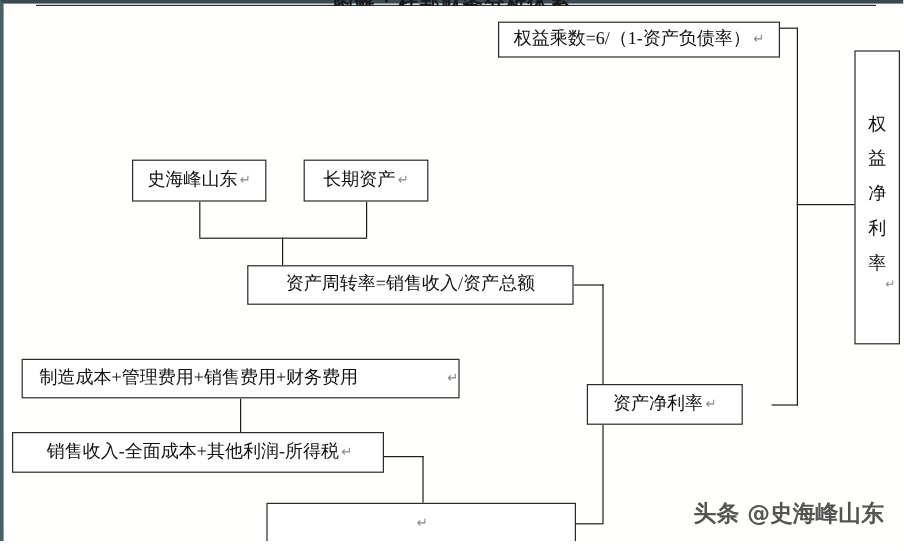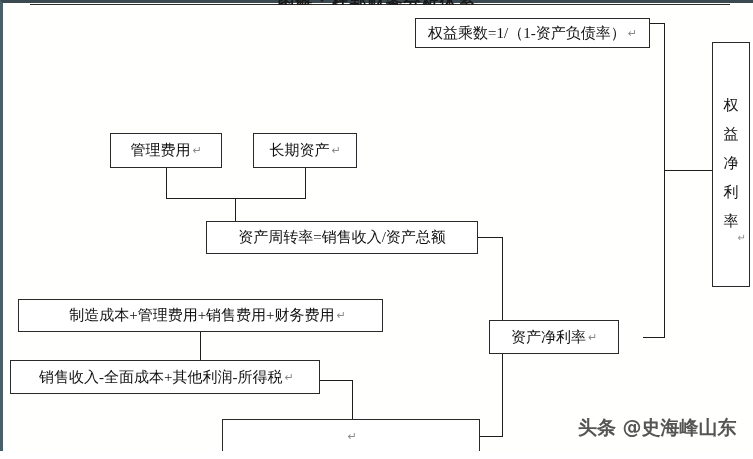--- a/index.html
+++ b/index.html
@@ -117,48 +117,48 @@
 <body>
 
 <div id="page">
 
   <div id="frame-border"></div>
   <div id="title-rule"></div>
 
   <div id="title">图解：杜邦财务分析体系</div>
 
   <div class="box" style="left:415px; top:18px; width:235px; height:30px;">
-    <span>权益乘数=1/（1-资产负债率）</span>
+    <span>权益乘数=6/（1-资产负债率）</span>
       <span class="pm">↵</span>
   </div>
 
   <div class="vbox" style="left:712px; top:42px; width:38px; height:245px;">
     <span class="ch">权</span>
     <span class="ch">益</span>
     <span class="ch">净</span>
     <span class="ch">利</span>
     <span class="ch">率</span>
     <span class="pm">↵</span>
   </div>
 
   <div class="box" style="left:110px; top:133px; width:112px; height:35px;">
-    <span>管理费用</span>
+    <span>史海峰山东</span>
       <span class="pm">↵</span>
   </div>
 
   <div class="box" style="left:253px; top:133px; width:104px; height:35px;">
     <span>长期资产</span>
       <span class="pm">↵</span>
   </div>
 
   <div class="box" style="left:206px; top:221px; width:272px; height:33px;">
     <span>资产周转率=销售收入/资产总额</span>
   </div>
 
-  <div class="box" style="left:18px; top:299px; width:365px; height:33px; justify-content:center; padding-left:14px;">
+  <div class="box" style="left:18px; top:299px; width:365px; height:33px; justify-content:space-between; padding-left:14px;">
     <span>制造成本+管理费用+销售费用+财务费用</span>
       <span class="pm">↵</span>
   </div>
 
   <div class="box" style="left:10px; top:360px; width:310px; height:34px; justify-content:flex-start; padding-left:28px;">
     <span>销售收入-全面成本+其他利润-所得税</span>
       <span class="pm">↵</span>
   </div>
 
   <div class="box" style="left:222px; top:419px; width:258px; height:34px;">

